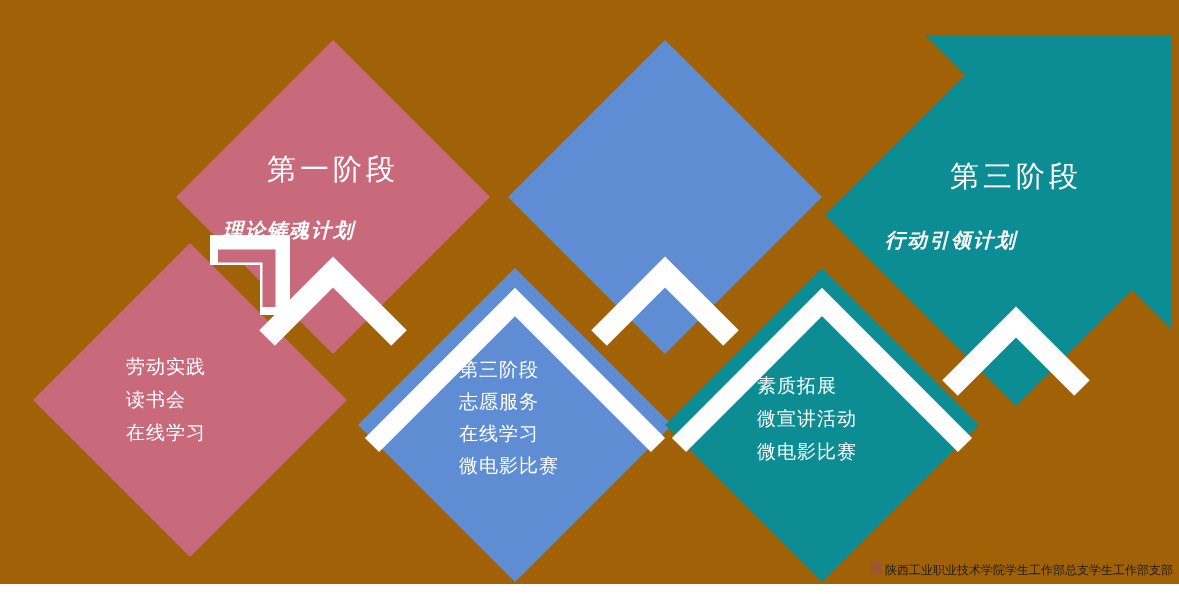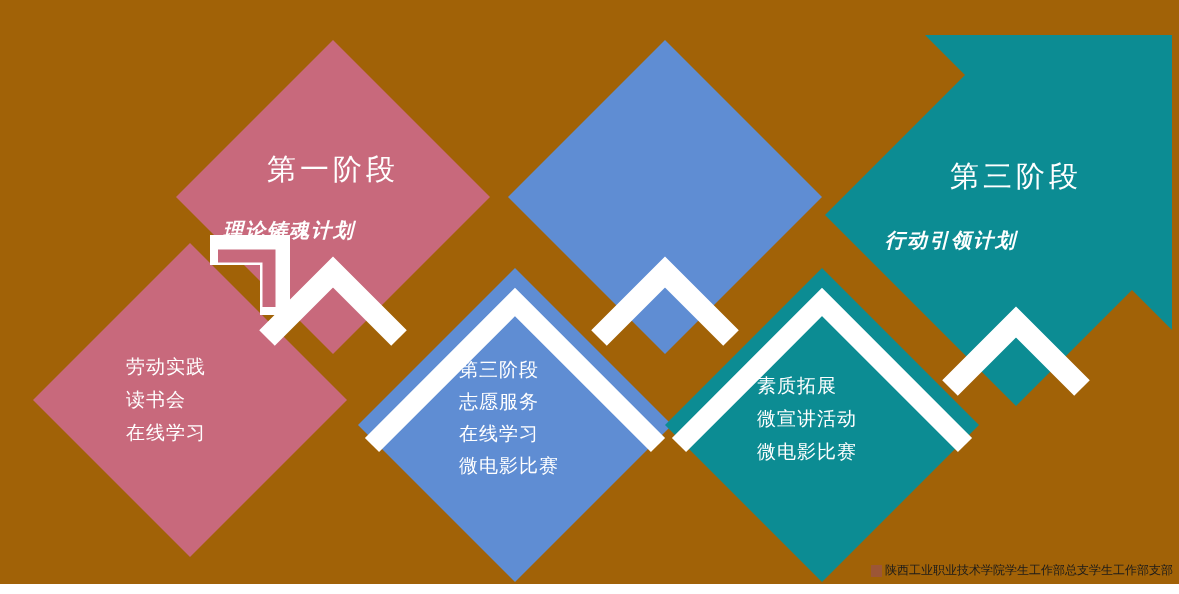--- a/index.html
+++ b/index.html
@@ -34,21 +34,21 @@
     letter-spacing:1px;
     line-height:33px;
     white-space:nowrap;
   }
   .watermark{
     position:absolute;
     right:6px;bottom:5px;
     font-size:12px;
     color:#1b1b1b;
     font-family:"DejaVu Serif",serif;
-    display:flex;align-items:center;gap:3px;
+    display:flex;gap:3px;
     letter-spacing:0;
   }
   .wm-logo{
     display:inline-block;
     width:11px;height:12px;
     background:#9a5050;
     opacity:.65;
   }
 </style>
 </head>

